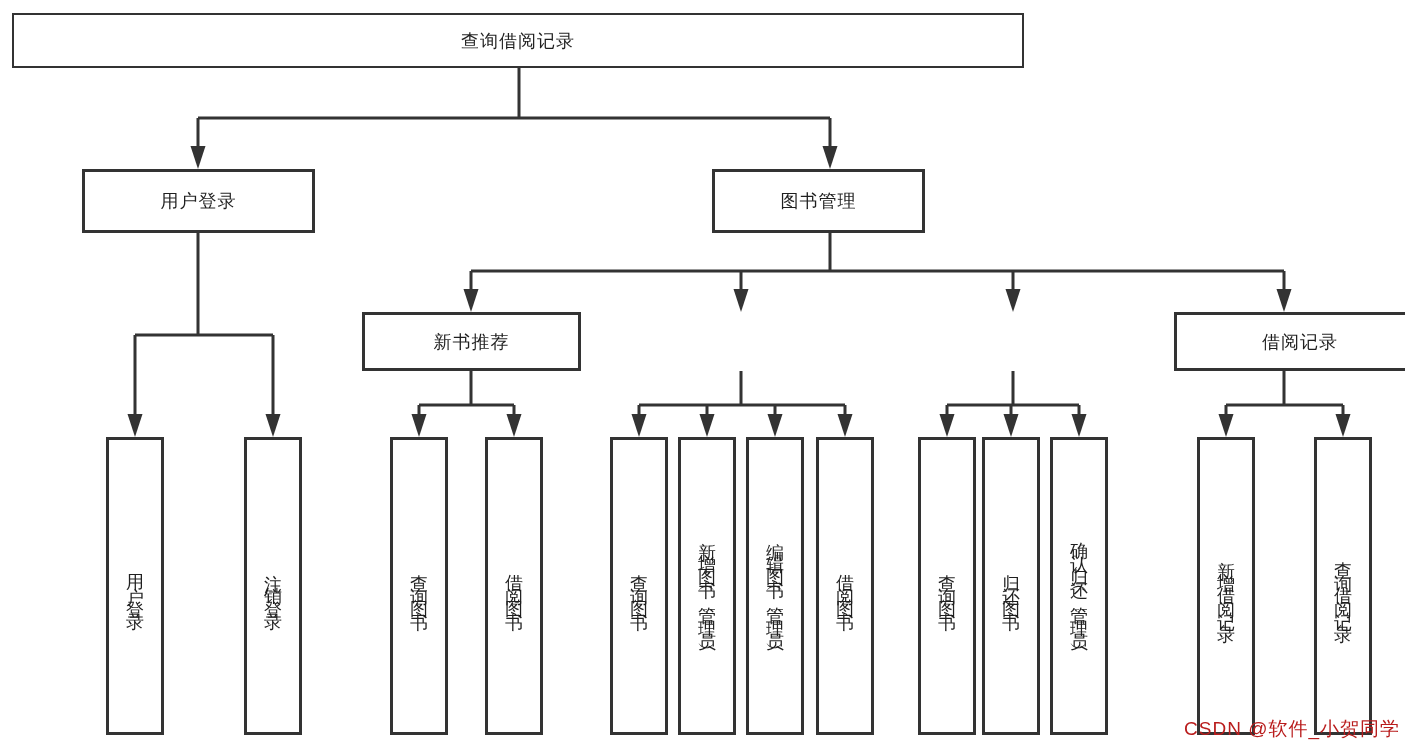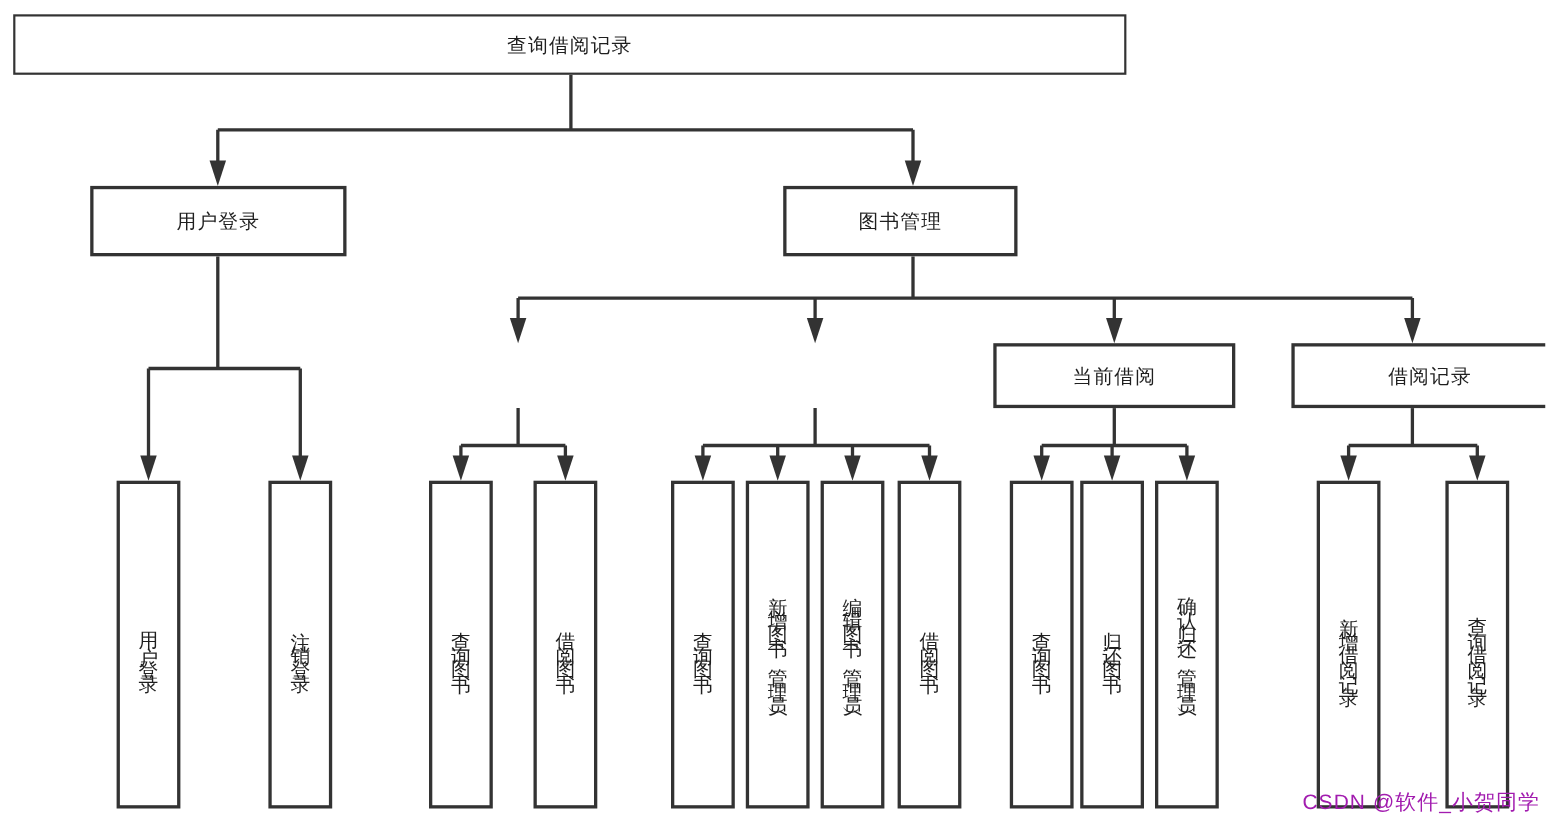--- a/index.html
+++ b/index.html
@@ -17,21 +17,21 @@
   .l2{height:64px;top:169px;}
   .l3{top:312px;height:59px;}
   .vbox{
     top:437px;width:58px;height:298px;
     writing-mode:vertical-rl;text-orientation:mixed;
     font-size:18px;line-height:1;letter-spacing:13px;
   }
   .vbox .lbl{display:block;}
   .watermark{
     position:absolute;right:5px;top:716px;z-index:5;
-    font-size:19px;letter-spacing:1px;color:#a21caf;white-space:nowrap;
+    font-size:19px;letter-spacing:1px;color:#b91c1c;white-space:nowrap;
   }
 </style>
 </head>
 <body>
 
 <div class="stage">
 
   <svg class="connectors" width="1405" height="747" viewBox="0 0 1405 747">
     <g stroke="#333333" stroke-width="3" fill="none">
       <path d="M519,68 V118 M198,118 H830"></path>
@@ -71,22 +71,22 @@
     <span class="lbl">查询借阅记录</span>
   </div>
 
   <div class="box hbox l2" style="left:82px;width:233px;">
     <span class="lbl">用户登录</span>
   </div>
   <div class="box hbox l2" style="left:712px;width:213px;">
     <span class="lbl">图书管理</span>
   </div>
 
-  <div class="box hbox l3" style="left:903px;width:220px;">
-    <span class="lbl">当前借阅</span>
+  <div class="box hbox l3" style="left:362px;width:219px;">
+    <span class="lbl">新书推荐</span>
   </div>
   <div class="box hbox l3" style="left:1174px;width:252px;">
     <span class="lbl">借阅记录</span>
   </div>
 
   <div class="box vbox" style="left:106px;">
     <span class="lbl">用户登录</span>
   </div>
   <div class="box vbox" style="left:244px;">
     <span class="lbl">注销登录</span>

